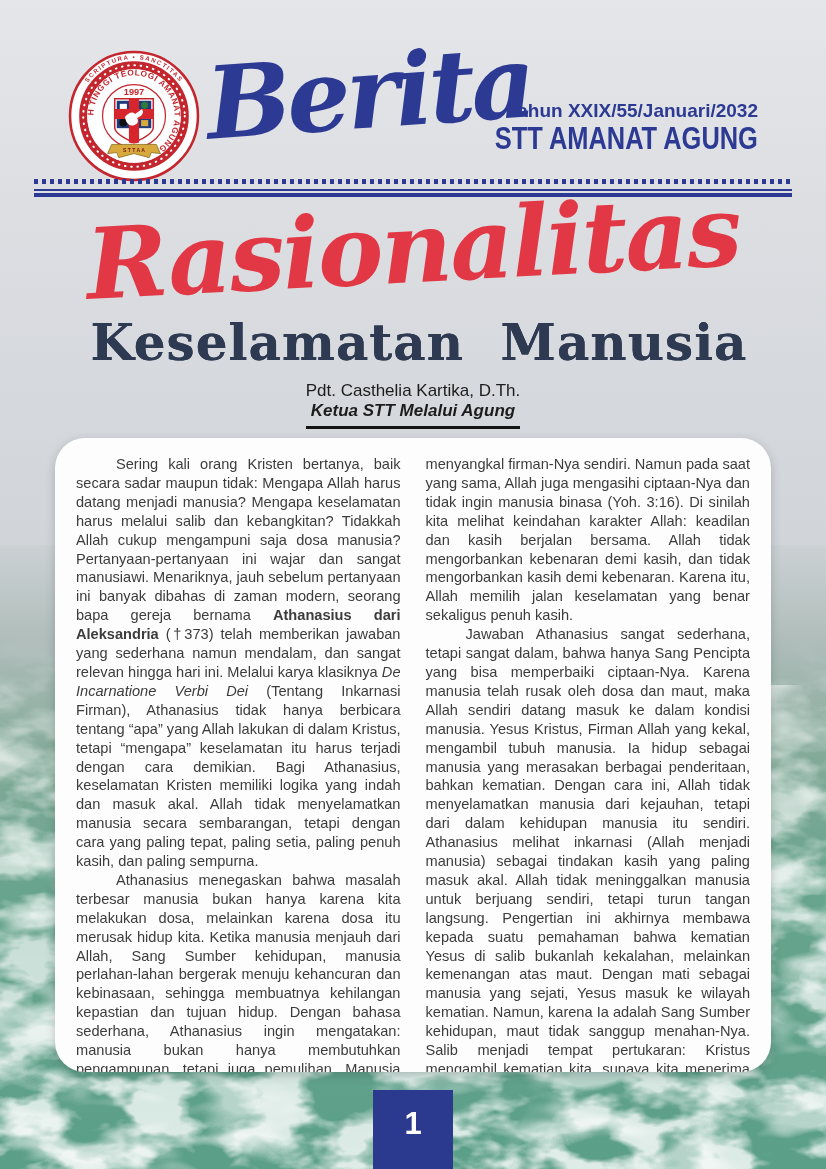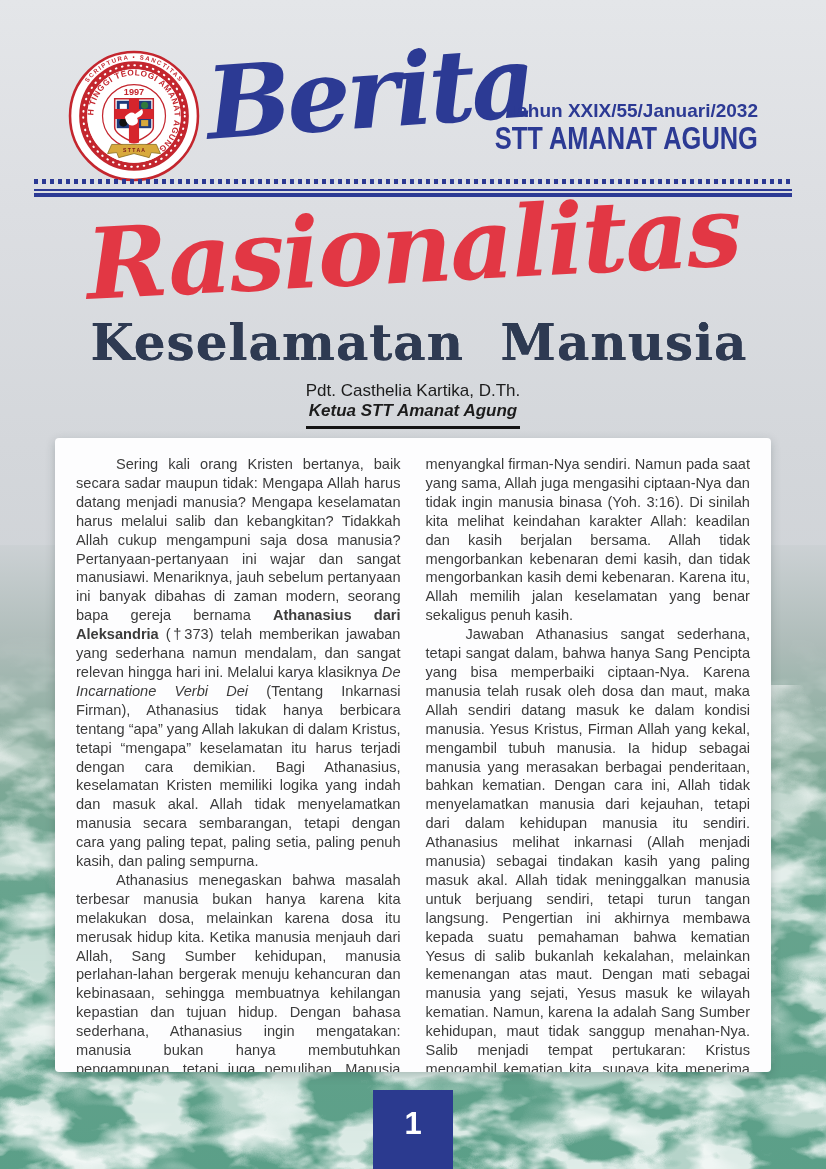--- a/index.html
+++ b/index.html
@@ -47,21 +47,21 @@
     font-family:"DejaVu Serif", serif; font-weight:700;
     font-size:50px; color:#2e3a52; letter-spacing:1px; word-spacing:18px;
     text-shadow:0 0 0.5px #2e3a52;
   }
   .author { position:absolute; left:0; right:0; top:381px; text-align:center; font-size:17px; font-weight:400; color:#1c1c1c; }
   .author-role { position:absolute; left:0; right:0; top:401px; text-align:center; font-size:17px; font-weight:700; font-style:italic; color:#1c1c1c; }
   .author-rule { position:absolute; left:50%; top:426px; width:214px; height:3px; margin-left:-107px; background:#151515; }
   
   .card {
     position:absolute; left:55px; top:438px; width:716px; height:634px;
-    background:#fdfdfe; border-radius:4px; box-shadow:0 3px 10px rgba(40,60,60,0.25);
+    background:#fdfdfe; border-radius:30px; box-shadow:0 3px 10px rgba(40,60,60,0.25);
     padding:17px 21px 8px 21px; display:flex; gap:25px; overflow:hidden;
   }
   .col { width:50%; font-size:14.6px; line-height:18.9px; color:#3c3c3c; text-align:justify; }
   .col p { margin:0; }
   .col p.indent { text-indent:40px; }
   .col p.split-end { text-align-last:justify; }
   .col .b { font-weight:700; }
   .col .i { font-style:italic; }
   
   .page-badge {
@@ -149,21 +149,21 @@
   <div class="edition">Tahun XXIX/55/Januari/2032</div>
   <div class="masthead-block">STT AMANAT AGUNG</div>
 
   <div class="sep-dots"></div>
   <div class="sep-line-thin"></div>
   <div class="sep-line-thick"></div>
 
   <div class="title-script">Rasionalitas</div>
   <div class="title-serif">Keselamatan Manusia</div>
   <div class="author">Pdt. Casthelia Kartika, D.Th.</div>
-  <div class="author-role">Ketua STT Amanat Agung</div>
+  <div class="author-role">Ketua STT Melalui Agung</div>
   <div class="author-rule"></div>
 
   <div class="card">
     <div class="col" id="col-left">
         <p class="indent "><span>Sering kali orang Kristen bertanya, baik secara sadar maupun tidak: Mengapa Allah harus datang menjadi manusia? Mengapa keselamatan harus melalui salib dan kebangkitan? Tidakkah Allah cukup mengampuni saja dosa manusia? Pertanyaan-pertanyaan ini wajar dan sangat manusiawi. Menariknya, jauh sebelum pertanyaan ini banyak dibahas di zaman modern, seorang bapa gereja bernama </span><span class="b">Athanasius dari Aleksandria</span><span> (†373) telah memberikan jawaban yang sederhana namun mendalam, dan sangat relevan hingga hari ini. Melalui karya klasiknya </span><span class="i">De Incarnatione Verbi Dei</span><span> (Tentang Inkarnasi Firman), Athanasius tidak hanya berbicara tentang “apa” yang Allah lakukan di dalam Kristus, tetapi “mengapa” keselamatan itu harus terjadi dengan cara demikian. Bagi Athanasius, keselamatan Kristen memiliki logika yang indah dan masuk akal. Allah tidak menyelamatkan manusia secara sembarangan, tetapi dengan cara yang paling tepat, paling setia, paling penuh kasih, dan paling sempurna.</span></p>
         <p class="indent split-end"><span>Athanasius menegaskan bahwa masalah terbesar manusia bukan hanya karena kita melakukan dosa, melainkan karena dosa itu merusak hidup kita. Ketika manusia menjauh dari Allah, Sang Sumber kehidupan, manusia perlahan-lahan bergerak menuju kehancuran dan kebinasaan, sehingga membuatnya kehilangan kepastian dan tujuan hidup. Dengan bahasa sederhana, Athanasius ingin mengatakan: manusia bukan hanya membutuhkan pengampunan, tetapi juga pemulihan. Manusia bukan hanya perlu dimaafkan, tetapi harus diperbaiki. Jika Allah hanya mengampuni dosa tanpa memulihkan hidup manusia, maka manusia akan tetap terikat pada kuasa dosa dan maut. Allah telah berfirman bahwa dosa membawa maut dan Allah tidak mungkin</span></p>
       </div>
     <div class="col" id="col-right">
         <p class=""><span>menyangkal firman-Nya sendiri. Namun pada saat yang sama, Allah juga mengasihi ciptaan-Nya dan tidak ingin manusia binasa (Yoh. 3:16). Di sinilah kita melihat keindahan karakter Allah: keadilan dan kasih berjalan bersama. Allah tidak mengorbankan kebenaran demi kasih, dan tidak mengorbankan kasih demi kebenaran. Karena itu, Allah memilih jalan keselamatan yang benar sekaligus penuh kasih.</span></p>
         <p class="indent "><span>Jawaban Athanasius sangat sederhana, tetapi sangat dalam, bahwa hanya Sang Pencipta yang bisa memperbaiki ciptaan-Nya. Karena manusia telah rusak oleh dosa dan maut, maka Allah sendiri datang masuk ke dalam kondisi manusia. Yesus Kristus, Firman Allah yang kekal, mengambil tubuh manusia. Ia hidup sebagai manusia yang merasakan berbagai penderitaan, bahkan kematian. Dengan cara ini, Allah tidak menyelamatkan manusia dari kejauhan, tetapi dari dalam kehidupan manusia itu sendiri. Athanasius melihat inkarnasi (Allah menjadi manusia) sebagai tindakan kasih yang paling masuk akal. Allah tidak meninggalkan manusia untuk berjuang sendiri, tetapi turun tangan langsung. Pengertian ini akhirnya membawa kepada suatu pemahaman bahwa kematian Yesus di salib bukanlah kekalahan, melainkan kemenangan atas maut. Dengan mati sebagai manusia yang sejati, Yesus masuk ke wilayah kematian. Namun, karena Ia adalah Sang Sumber kehidupan, maut tidak sanggup menahan-Nya. Salib menjadi tempat pertukaran: Kristus mengambil kematian kita, supaya kita menerima kehidupan-Nya. Itulah sebabnya kebangkitan menjadi pusat iman Kristen. Kebangkitan menunjukkan bahwa kuasa dosa dan maut telah dikalahkan, dan hidup yang baru telah dianugerahkan bagi manusia.</span></p>

